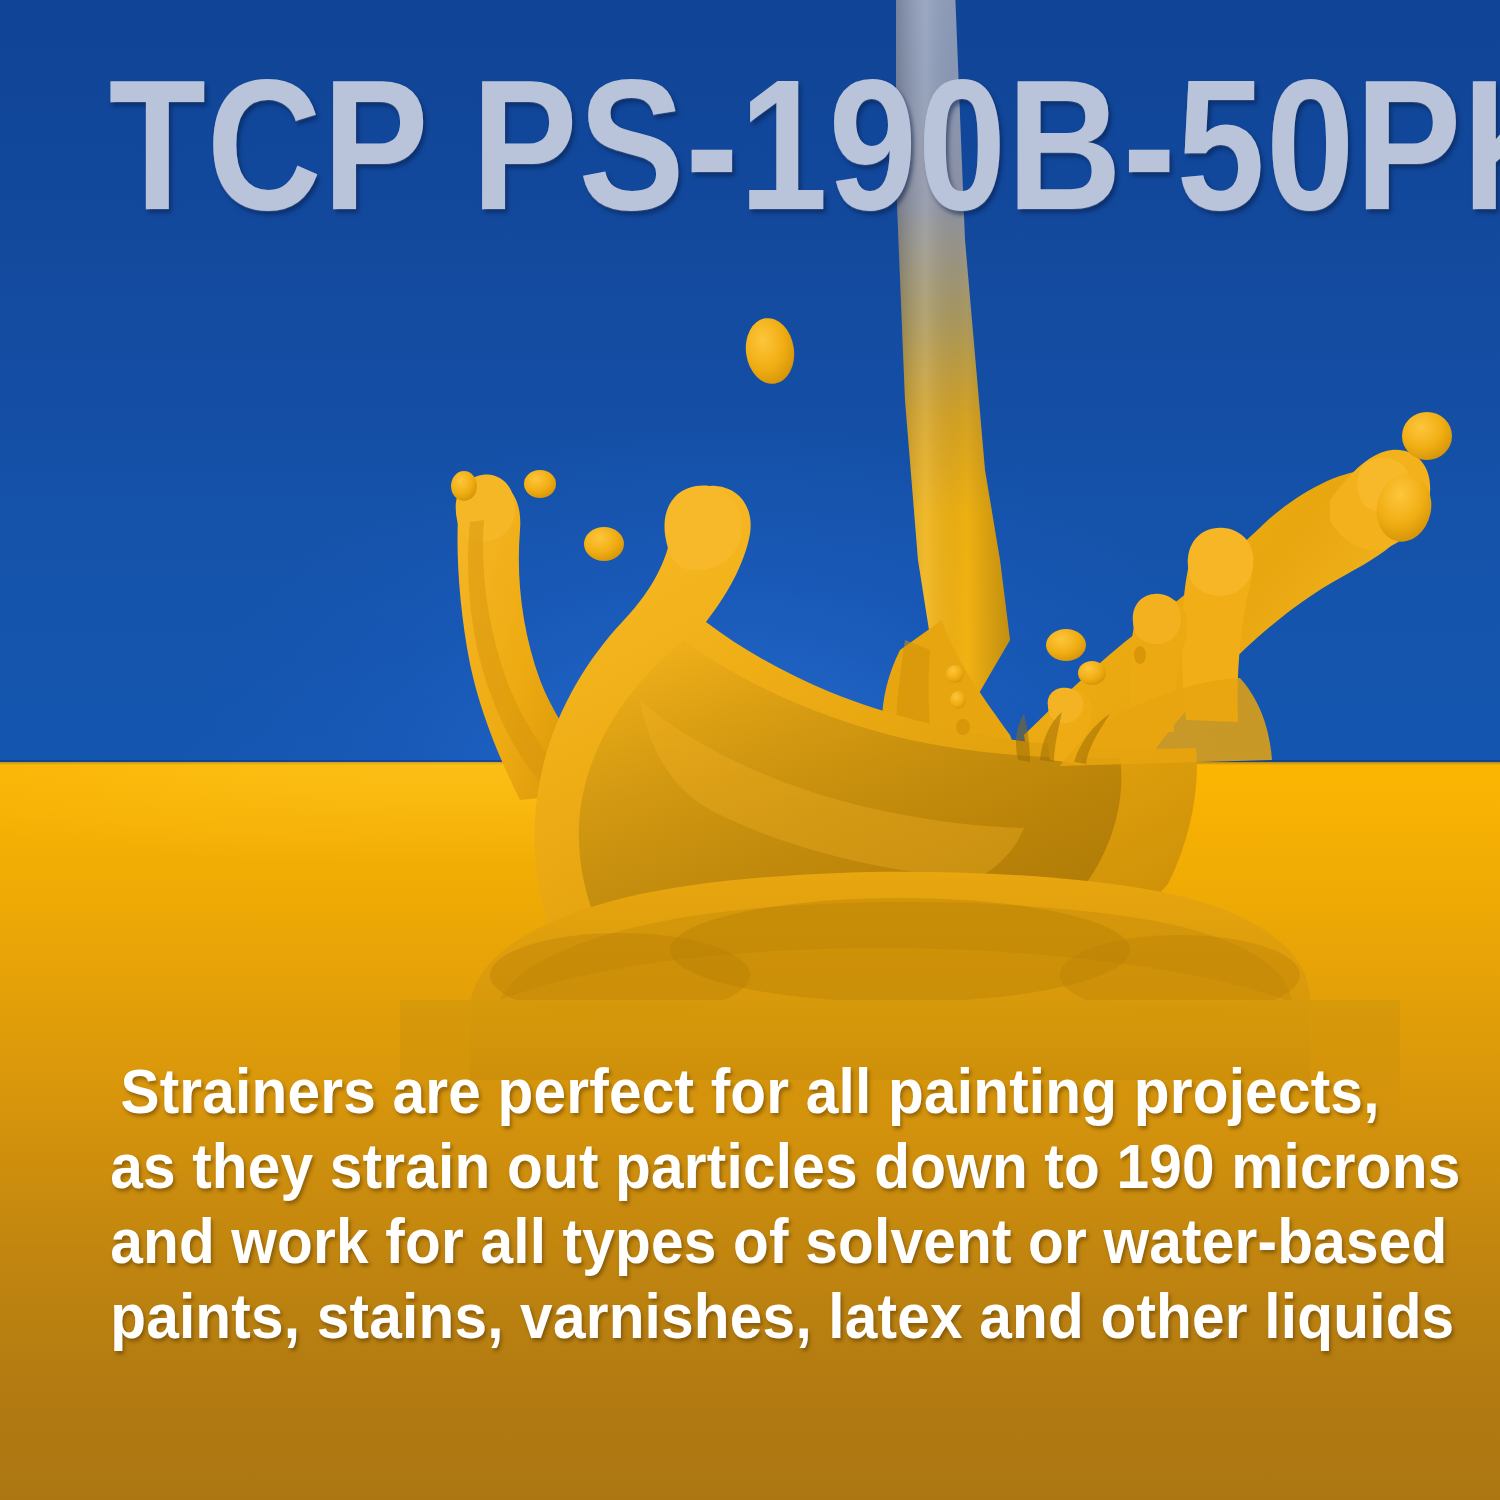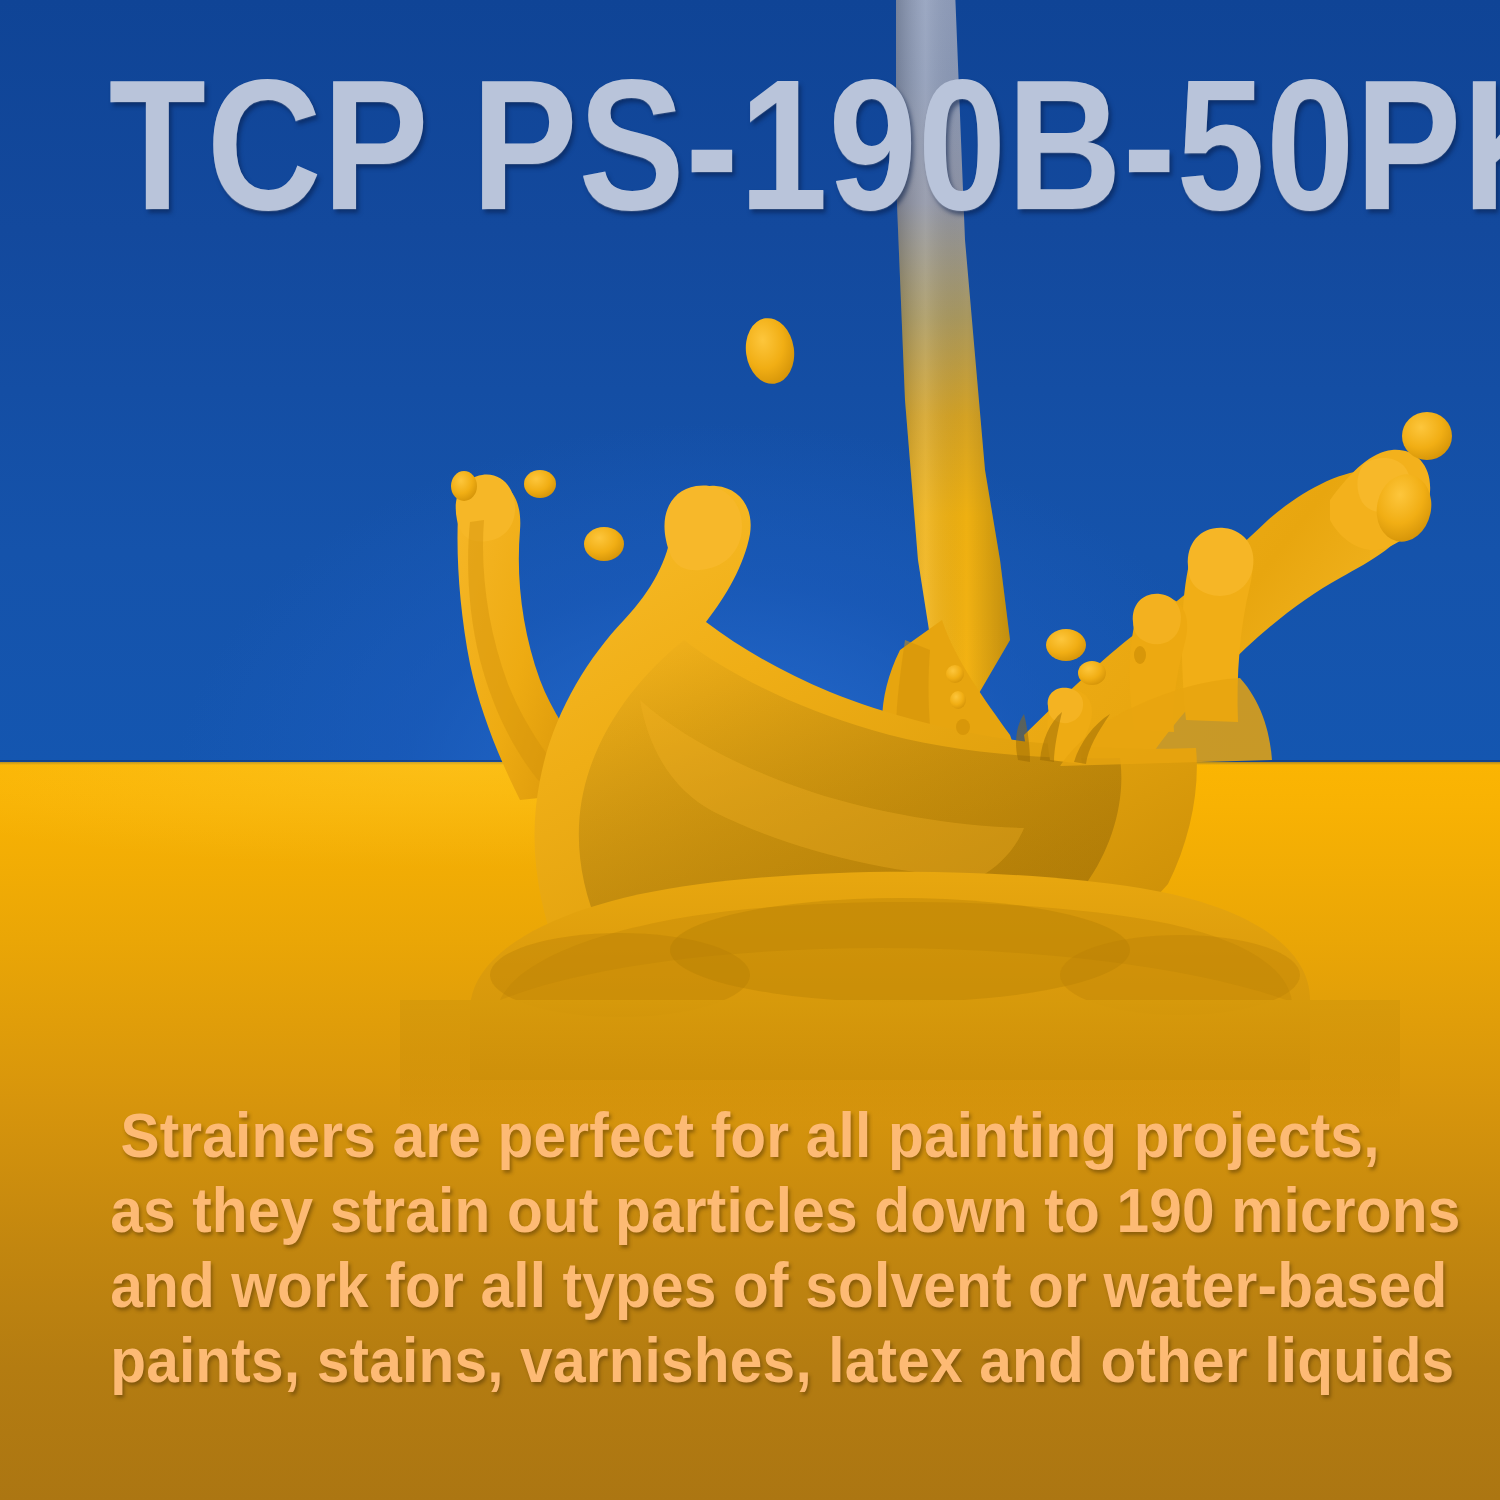--- a/index.html
+++ b/index.html
@@ -83,24 +83,24 @@
     text-shadow:
       3px 4px 5px rgba(8,30,72,0.55),
       0 1px 0 rgba(255,255,255,0.28);
     user-select: none;
   }
 
   
   .caption {
     position: absolute;
     left: 62px;
-    top: 1098px;
+    top: 1054px;
     width: 1376px;
     text-align: center;
-    color: #fdba74;
+    color: #ffffff;
   }
   .caption .line {
     font-family: "Liberation Sans Narrow", "Liberation Sans", sans-serif;
     font-weight: bold;
     font-size: 63px;
     line-height: 75px;
     letter-spacing: 0.2px;
     white-space: nowrap;
     transform: scaleX(0.93);
     text-shadow: 2px 3px 4px rgba(70,45,5,0.45);

